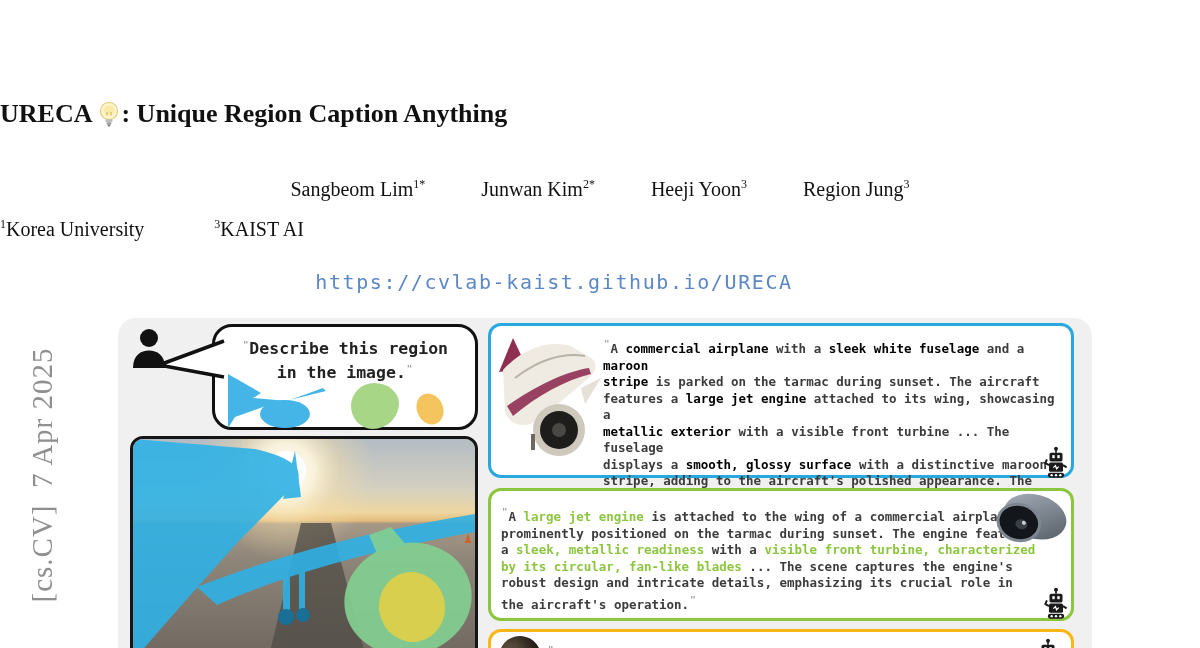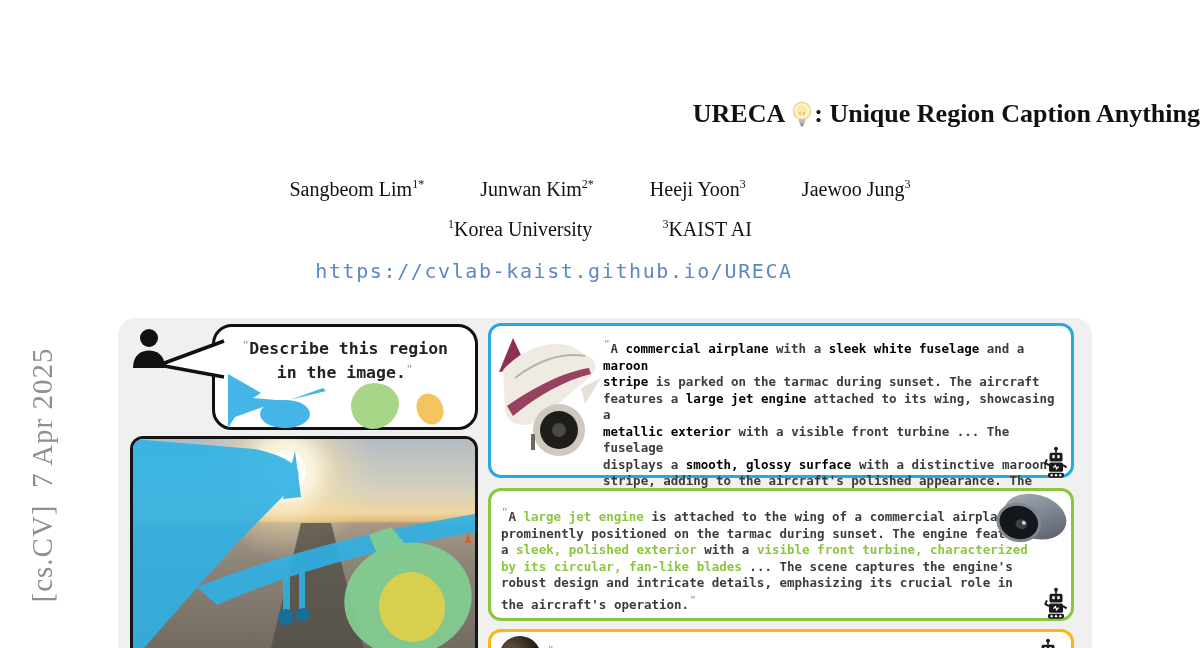--- a/index.html
+++ b/index.html
@@ -7,29 +7,29 @@
               font-family:"Liberation Serif", serif; }
   .abs { position:absolute; }
 
   
   .stamp { position:absolute; left:26px; top:650px; width:350px; height:46px;
            transform:rotate(-90deg); transform-origin:0 0;
            font-family:"Liberation Serif", serif; font-size:29px; color:#8f8f8f;
            text-align:center; white-space:pre; letter-spacing:1px; }
 
   
-  .title-row { position:absolute; top:99px; left:0; width:1200px; text-align:right;
+  .title-row { position:absolute; top:99px; left:0; width:1200px; text-align:left;
                font-size:26px; font-weight:bold; color:#111; }
   .title-row svg { vertical-align:-6px; margin:0 2px 0 7px; }
   .authors { position:absolute; top:177px; left:0; width:1200px; display:flex;
              justify-content:center; gap:56px; font-size:20px; color:#111; }
   .authors sup, .affils sup { font-size:12px; }
   .affils { position:absolute; top:217px; left:0; width:1200px; display:flex;
-            justify-content:center; gap:70px; font-size:20px; color:#111; }
-  .url { position:absolute; top:259px; left:0; width:1108px; text-align:center;
+            justify-content:flex-start; gap:70px; font-size:20px; color:#111; }
+  .url { position:absolute; top:270px; left:0; width:1108px; text-align:center;
          font-family:"DejaVu Sans Mono", monospace; font-size:20px;
          letter-spacing:1.6px; color:#5b87c5; }
   .url a { color:#5b87c5; text-decoration:none; }
 
   
   .figure { position:absolute; left:118px; top:318px; width:974px; height:430px;
             background:#f0f0f1; border-radius:18px; }
 
   
   .person { left:12px; top:10px; }
@@ -105,21 +105,21 @@
       <rect x="6.6" y="18.2" width="6.8" height="3" rx="1" fill="#bdbdbd"></rect>
       <rect x="7.6" y="21.2" width="4.8" height="2.6" rx="1" fill="#9e9e9e"></rect>
       <rect x="8.6" y="23.8" width="2.8" height="1.6" rx="0.8" fill="#7b7b7b"></rect>
     </svg><span>: Unique Region Caption Anything</span>
 </div>
 
 <div class="authors">
     <span><span>Sangbeom Lim</span><sup>1*</sup></span>
     <span><span>Junwan Kim</span><sup>2*</sup></span>
     <span><span>Heeji Yoon</span><sup>3</sup></span>
-    <span><span>Jaewoo Jung</span><sup>3</sup></span>
+    <span><span>Region Jung</span><sup>3</sup></span>
   </div>
 
 <div class="affils">
     <span><sup>1</sup><span>Korea University</span></span>
     <span><sup>3</sup><span>KAIST AI</span></span>
   </div>
 
 <div class="url">
   <a href="#">https://cvlab-kaist.github.io/URECA</a>
 </div>
@@ -210,21 +210,21 @@
 </span><span class="seg-hl">landing gear</span><span class="seg"> is visible, emphasizing the plane's readiness on
 the ground.</span><span class="seg-q">"</span></div>
     <svg class="robot-1" width="26" height="33" viewBox="0 0 24 30">
         <use href="#robot"></use>
       </svg>
   </div>
 
   <div class="capbox cap-green">
     <div class="captext"><span class="seg-q">"</span><span class="seg">A </span><span class="seg-hl">large jet engine</span><span class="seg"> is attached to the wing of a commercial airplane,
 prominently positioned on the tarmac during sunset. The engine features
-a </span><span class="seg-hl">sleek, polished exterior</span><span class="seg"> with a </span><span class="seg-hl">visible front turbine, characterized
+a </span><span class="seg-hl">sleek, metallic readiness</span><span class="seg"> with a </span><span class="seg-hl">visible front turbine, characterized
 by its circular, fan-like blades</span><span class="seg"> ... The scene captures the engine's
 robust design and intricate details, emphasizing its crucial role in
 the aircraft's operation.</span><span class="seg-q">"</span></div>
     <svg class="thumb-engine" width="78" height="72" viewBox="0 0 78 72">
       <defs>
         <linearGradient id="eng" x1="0" y1="0" x2="1" y2="1">
           <stop offset="0%" stop-color="#a8b1bb"></stop>
           <stop offset="100%" stop-color="#525a64"></stop>
         </linearGradient>
       </defs>

